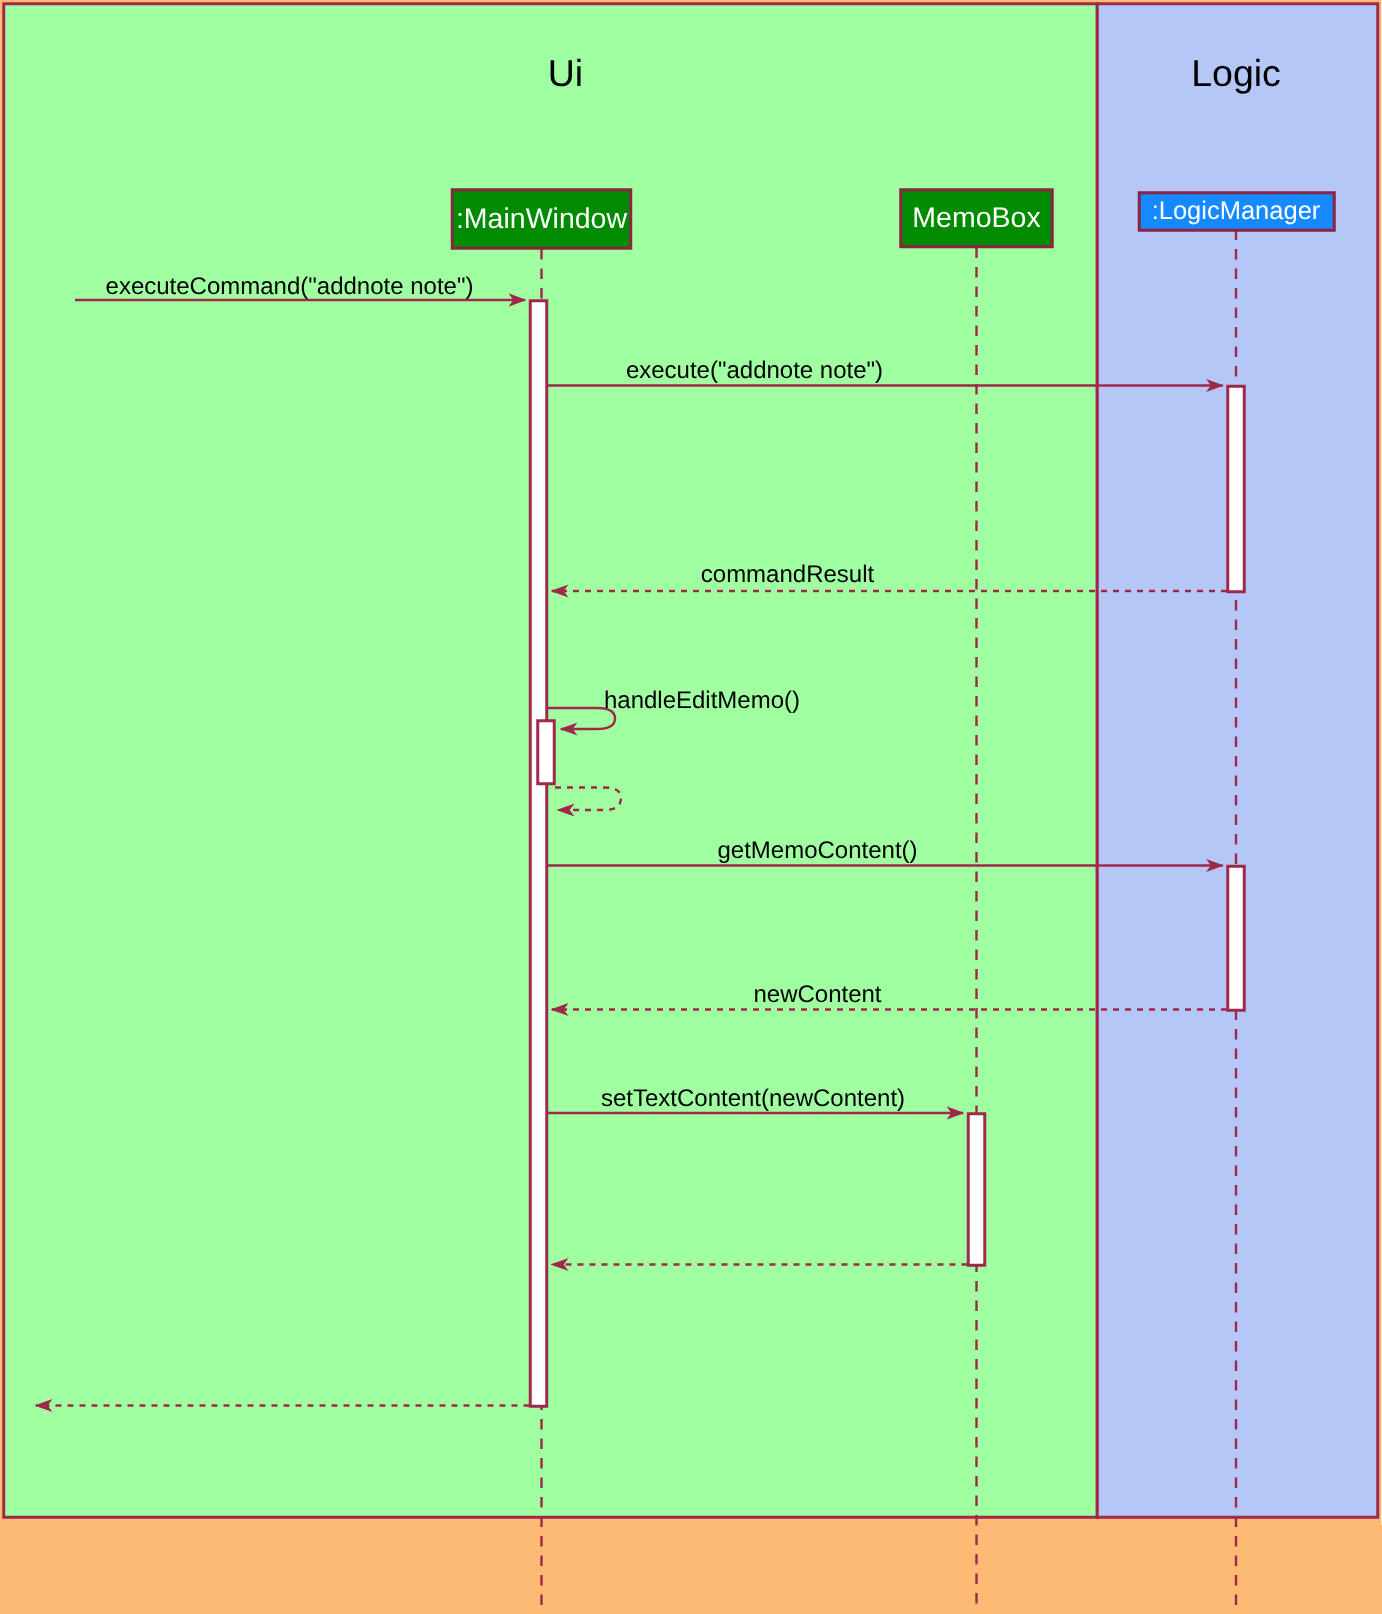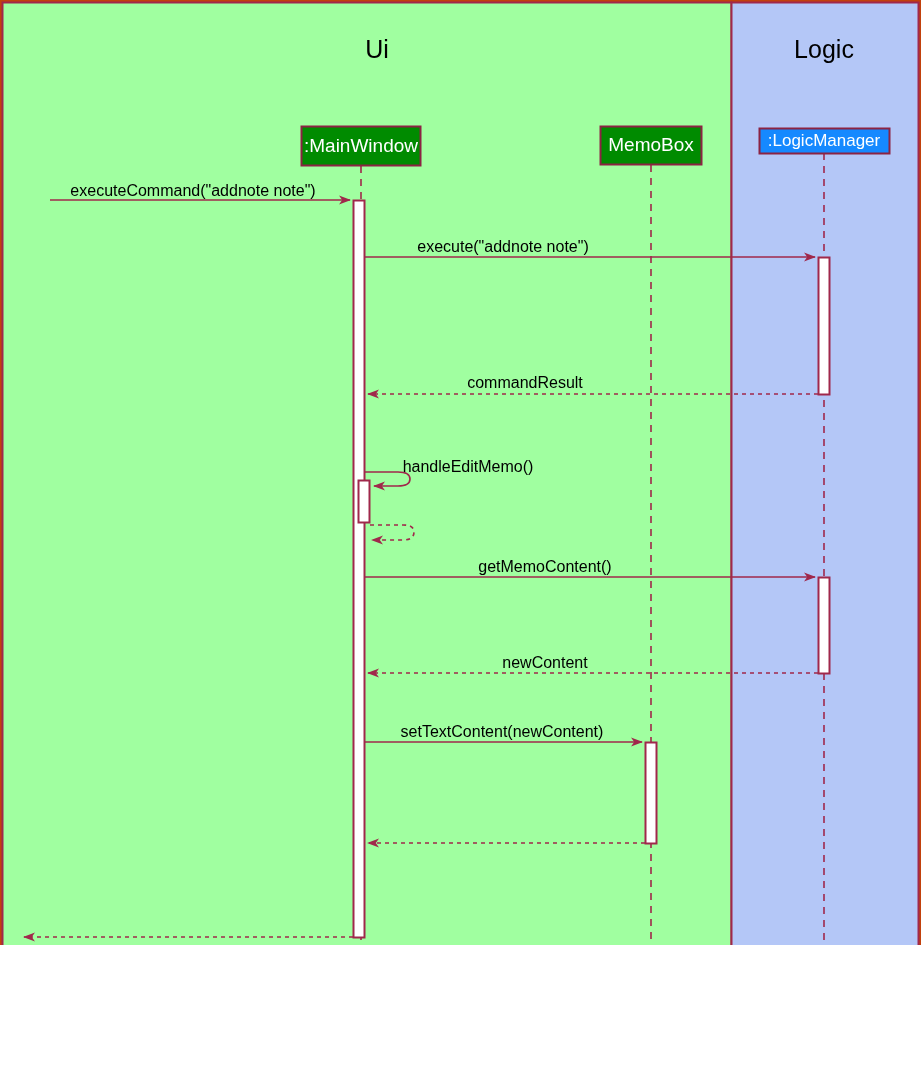--- a/index.html
+++ b/index.html
@@ -6,22 +6,22 @@
     margin: 0;
     padding: 0;
     background: #ffffff;
   }
   body {
     font-family: "Liberation Sans", sans-serif;
   }
   #diagram-root {
     position: relative;
     width: 921px;
-    height: 945px;
-    background: #c2410c;
+    height: 1076px;
+    background: #fdba74;
     overflow: hidden;
     text-align: right;
   }
   svg.diagram-canvas {
     position: absolute;
     left: 0;
     top: 0;
     width: 921px;
     height: 1076px;
     display: block;

